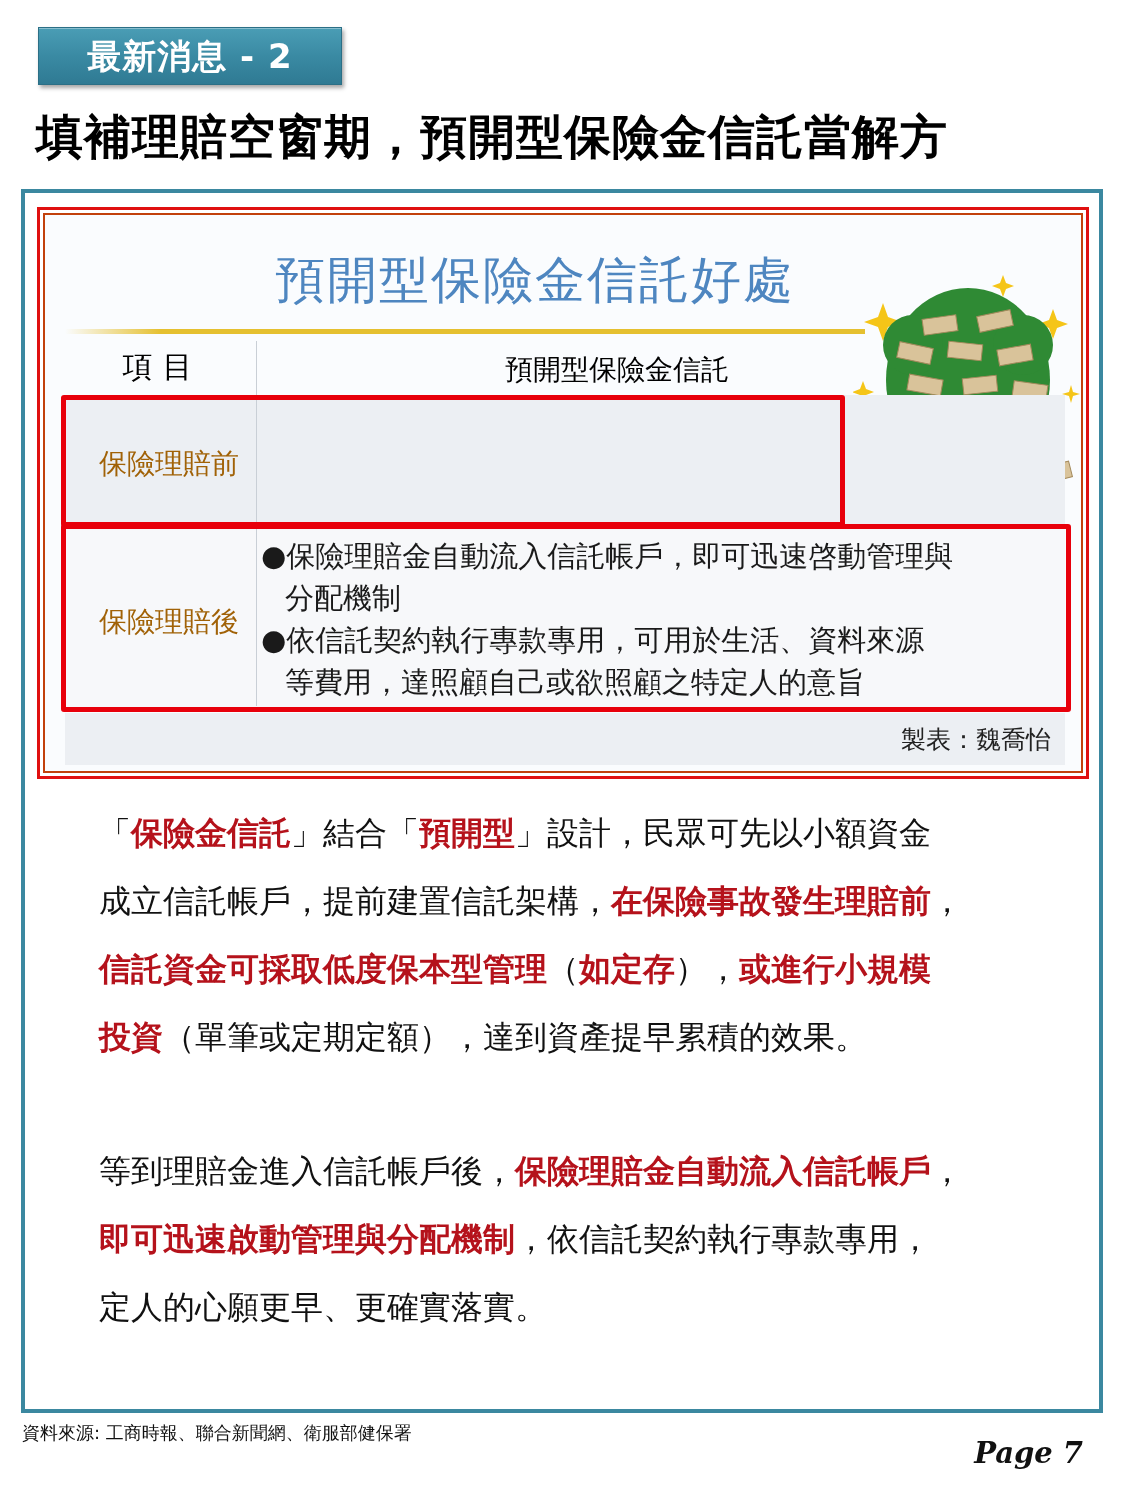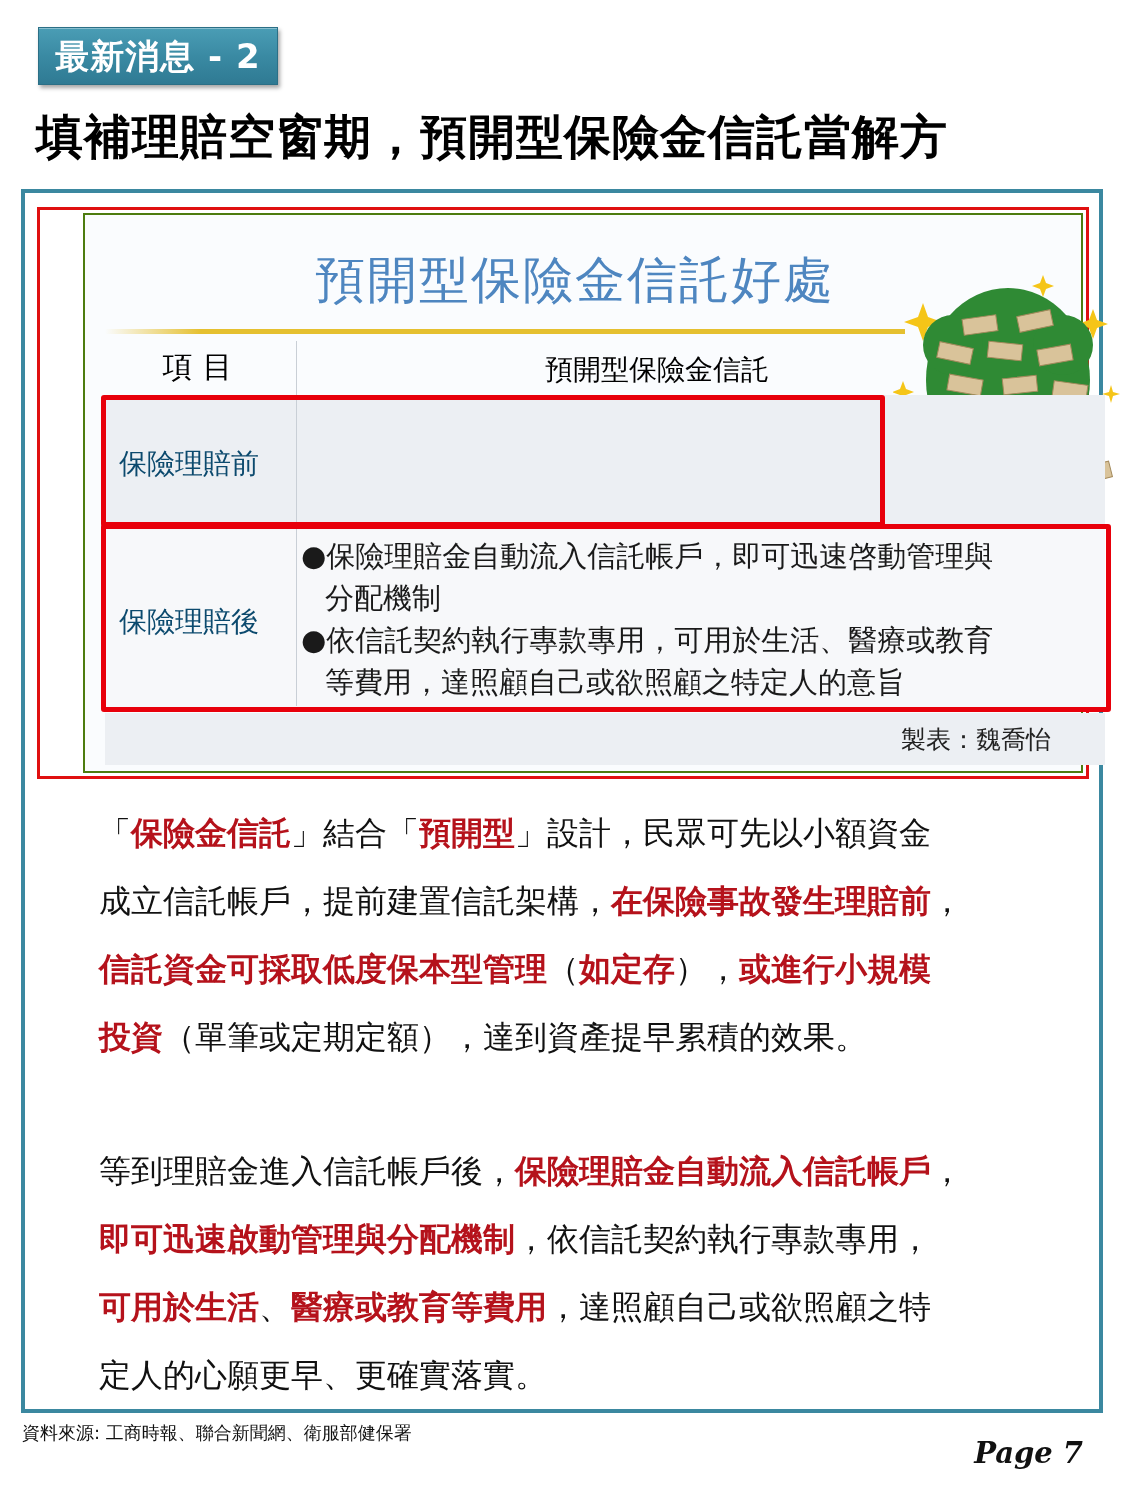--- a/index.html
+++ b/index.html
@@ -1,20 +1,20 @@
 <!DOCTYPE html>
 <html><head>
 <meta charset="utf-8">
 <style>
   * { box-sizing: border-box; margin: 0; padding: 0; }
   html, body { width: 1125px; height: 1500px; background: #ffffff; overflow: hidden; }
   body { position: relative; font-family: "DejaVu Sans", "Liberation Sans", sans-serif; color: #000; }
 
   .section-badge {
-    position: absolute; left: 38px; top: 27px; width: 240px; height: 58px;
+    position: absolute; left: 38px; top: 27px; width: 304px; height: 58px;
     background: linear-gradient(180deg, #4a9db5 0%, #3a8aa3 50%, #2f7a93 100%);
     border: 1px solid #2b6f86;
     box-shadow: 2px 3px 4px rgba(0,0,0,0.35), inset 0 1px 0 rgba(255,255,255,0.35);
     color: #fff; font-weight: bold; font-size: 34px; line-height: 56px; text-align: center;
     letter-spacing: 1px;
   }
 
   .page-title {
     position: absolute; left: 36px; top: 106px; font-size: 47px; font-weight: bold;
     color: #000; letter-spacing: 1px; white-space: nowrap;
@@ -27,23 +27,22 @@
   }
 
   
   .info-box {
     position: absolute; left: 12px; top: 14px; width: 1052px; height: 572px;
     border: 3px solid #e01010;
     background: #fff;
   }
   .info-inner {
     position: absolute; left: 3px; top: 3px; right: 3px; bottom: 3px;
-    border: 2px solid #4d7c0f;
+    border: 2px solid #c2410c;
     background: #fafcfe;
-    margin-left: 40px;
   }
   .info-title {
     position: absolute; left: 230px; top: 32px; font-size: 50px; color: #4e86c0;
     letter-spacing: 2px; white-space: nowrap;
   }
   .gold-line {
     position: absolute; left: 20px; top: 114px; width: 800px; height: 5px;
     background: linear-gradient(90deg, rgba(230,195,60,0) 0%, #e5c030 12%, #e5c030 100%);
   }
   .tbl-head-item {
@@ -56,21 +55,21 @@
   .col-divider {
     position: absolute; left: 211px; top: 126px; width: 1px; height: 365px; background: #c9cfd6;
   }
   .row-bg1 {
     position: absolute; left: 20px; top: 180px; width: 1000px; height: 130px; background: #eceff3;
   }
   .row-bg2 {
     position: absolute; left: 20px; top: 312px; width: 1000px; height: 180px; background: #f7f8fa;
   }
   .row-label {
-    position: absolute; left: 14px; width: 180px; text-align: center; font-size: 28px; color: #0c4a6e;
+    position: absolute; left: 34px; width: 180px; text-align: center; font-size: 28px; color: #a16207;
   }
   .row-label.r1 { top: 230px; }
   .row-label.r2 { top: 388px; }
   .bullets { position: absolute; left: 216px; font-size: 29px; color: #1a1a1a; line-height: 43px; }
   .bullets.b1 { top: 180px; }
   .bullets.b2 { top: 320px; line-height: 42px; }
   .bullets .li { white-space: nowrap; }
   .bullets .indent { padding-left: 24px; }
   .hl1 {
     position: absolute; left: 16px; top: 180px; width: 784px; height: 132px;
@@ -162,40 +161,39 @@
 
       <div class="tbl-head-item">項目</div>
       <div class="tbl-head-main">預開型保險金信託</div>
 
       <div class="row-label r1">保險理賠前</div>
 
       <div class="row-label r2">保險理賠後</div>
       <div class="bullets b2">
         <div class="li">●保險理賠金自動流入信託帳戶，即可迅速啓動管理與</div>
         <div class="li indent">分配機制</div>
-        <div class="li">●依信託契約執行專款專用，可用於生活、醫療或教育</div>
+        <div class="li">●依信託契約執行專款專用，可用於生活、資料來源</div>
         <div class="li indent">等費用，達照顧自己或欲照顧之特定人的意旨</div>
       </div>
 
       <div class="hl1"></div>
       <div class="hl2"></div>
 
       <div class="foot-bg"></div>
       <div class="foot-maker">製表：魏喬怡</div>
     </div>
   </div>
 
   <div class="body-text p1">
       <span class="line"><span>「</span><span class="red">保險金信託</span><span>」結合「</span><span class="red">預開型</span><span>」設計，民眾可先以小額資金</span></span>
       <span class="line"><span>成立信託帳戶，提前建置信託架構，</span><span class="red">在保險事故發生理賠前</span><span>，</span></span>
       <span class="line"><span class="red">信託資金可採取低度保本型管理</span><span>（</span><span class="red">如定存</span><span>），</span><span class="red">或進行小規模</span></span>
       <span class="line"><span class="red">投資</span><span>（單筆或定期定額），達到資產提早累積的效果。</span></span>
     </div>
   <div class="body-text p2">
       <span class="line"><span>等到理賠金進入信託帳戶後，</span><span class="red">保險理賠金自動流入信託帳戶</span><span>，</span></span>
       <span class="line"><span class="red">即可迅速啟動管理與分配機制</span><span>，依信託契約執行專款專用，</span></span>
-      <span class="line"><span class="red">可用於生活</span><span>、</span><span class="red">醫療或教育等費用</span><span>，達照顧自己或欲照顧之特</span></span>
       <span class="line"><span>定人的心願更早、更確實落實。</span></span>
     </div>
 </div>
 
 <div class="source-footer">資料來源: 工商時報、聯合新聞網、衛服部健保署</div>
 <div class="page-num">Page 7</div>
 
 </body></html>

